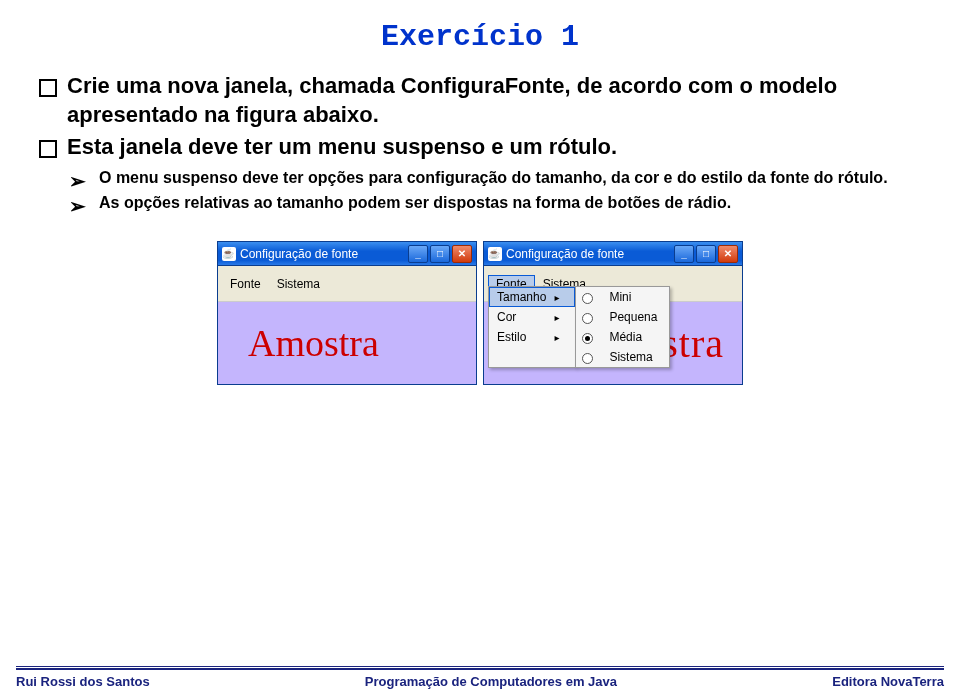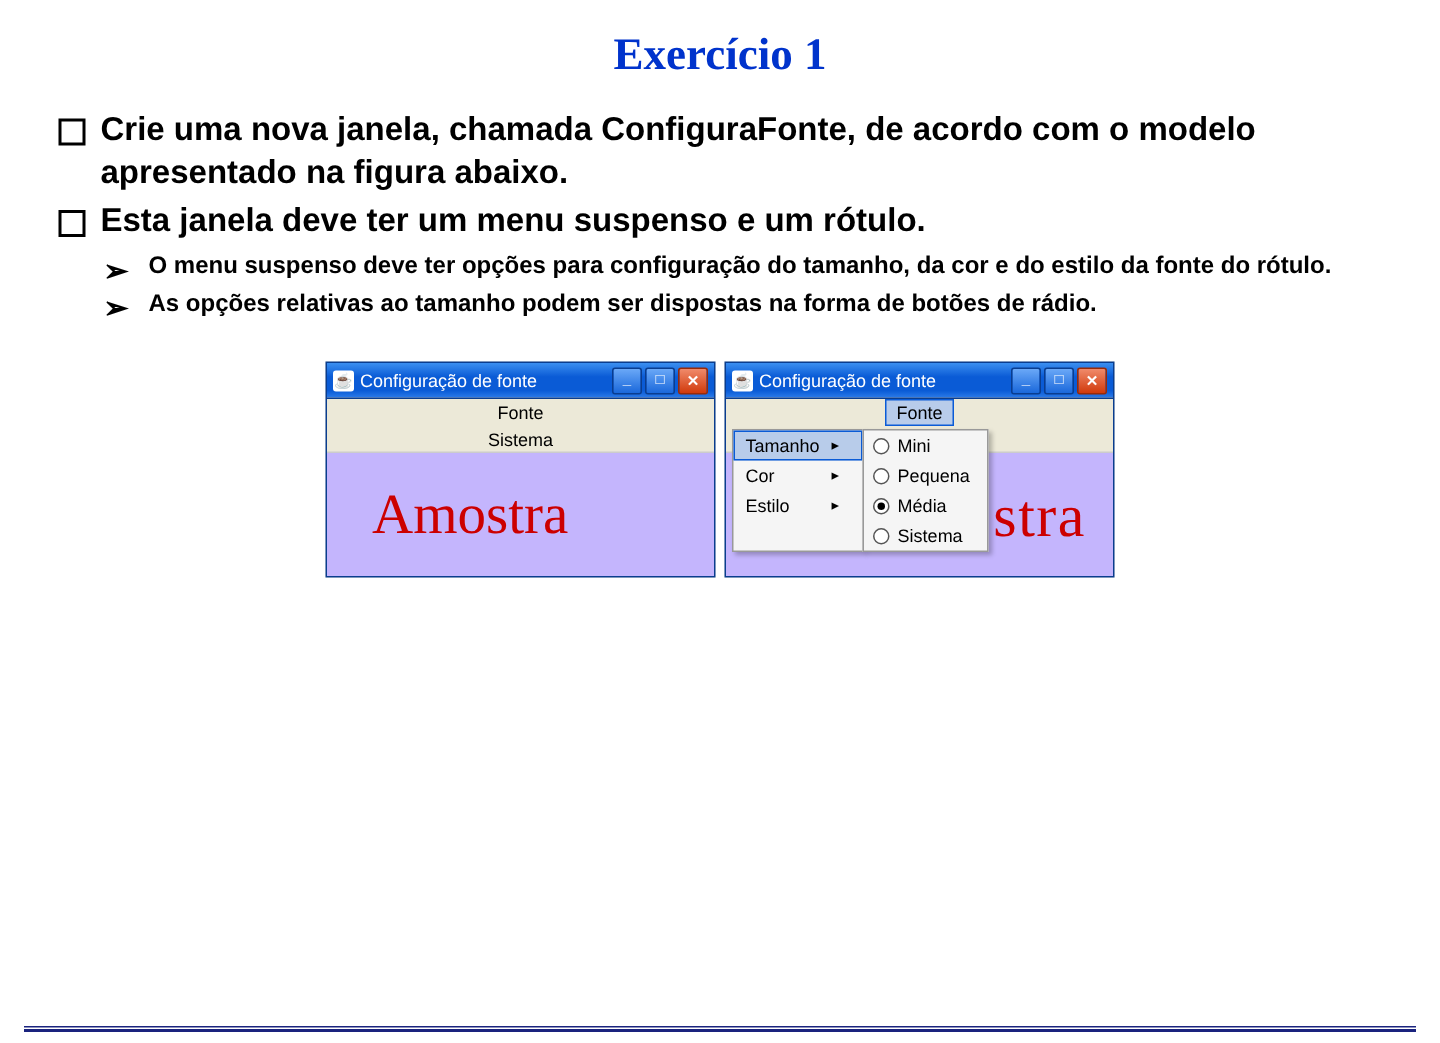--- a/index.html
+++ b/index.html
@@ -14,21 +14,21 @@
   }
   .page {
     padding: 20px 35px 0 35px;
   }
   .title {
     color: #0033cc;
     font-size: 30px;
     font-weight: 900;
     text-align: center;
     margin: 0 0 18px 0;
-    font-family: Liberation Serif, serif;
+    font-family: Liberation Mono, monospace;
   }
   .bullet-list { margin: 0; padding: 0; list-style: none; }
   .bullet-list > li {
     position: relative;
     padding-left: 32px;
     margin-bottom: 4px;
     font-size: 22px;
     font-weight: 900;
     color: #000;
     line-height: 1.3;
@@ -109,21 +109,20 @@
   }
   .win-btn.close { background: linear-gradient(to bottom, #f08a6a, #d13a0c); border-color: #9a2a08; }
   .menubar {
     height: 36px;
     background: #ece9d8;
     display: flex;
     align-items: center;
     gap: 0;
     border-bottom: 1px solid #ccc;
     padding: 0 4px;
-    flex-direction: column;
   }
   .menu-item {
     padding: 2px 8px;
     font-size: 12px;
     color: #000;
     cursor: pointer;
   }
   .menu-item.highlight {
     background: #b8ccea;
     border: 1px solid #0a5bd6;
@@ -178,22 +177,22 @@
   .radio-menu {
     background: #f5f5f5;
     border: 1px solid #999;
     box-shadow: 2px 2px 3px rgba(0,0,0,.25);
     font-size: 12px;
     margin-left: -1px;
   }
   .radio-menu .ropt {
     padding: 3px 12px 3px 6px;
     display: flex;
-    align-items: center;
-    gap: 5px;
+    align-items: flex-end;
+    gap: 16px;
     cursor: pointer;
   }
   .radio {
     width: 11px; height: 11px; border-radius: 50%;
     border: 1px solid #555; background: #fff;
     display: flex; align-items: center; justify-content: center;
   }
   .radio.sel::after { content: ""; width: 5px; height: 5px; background: #000; border-radius: 50%; }
 
   
@@ -302,13 +301,18 @@
           </div>
         </div>
       </div>
     </div>
   </div>
 </div>
 
 <div class="footer">
   <div class="footer-line"></div>
   <div class="footer-line bold"></div>
+  <div class="footer-row">
+    <span>Rui Rossi dos Santos</span>
+    <span>Programação de Computadores em Java</span>
+    <span>Editora NovaTerra</span>
+  </div>
 </div>
 
 </body></html>

